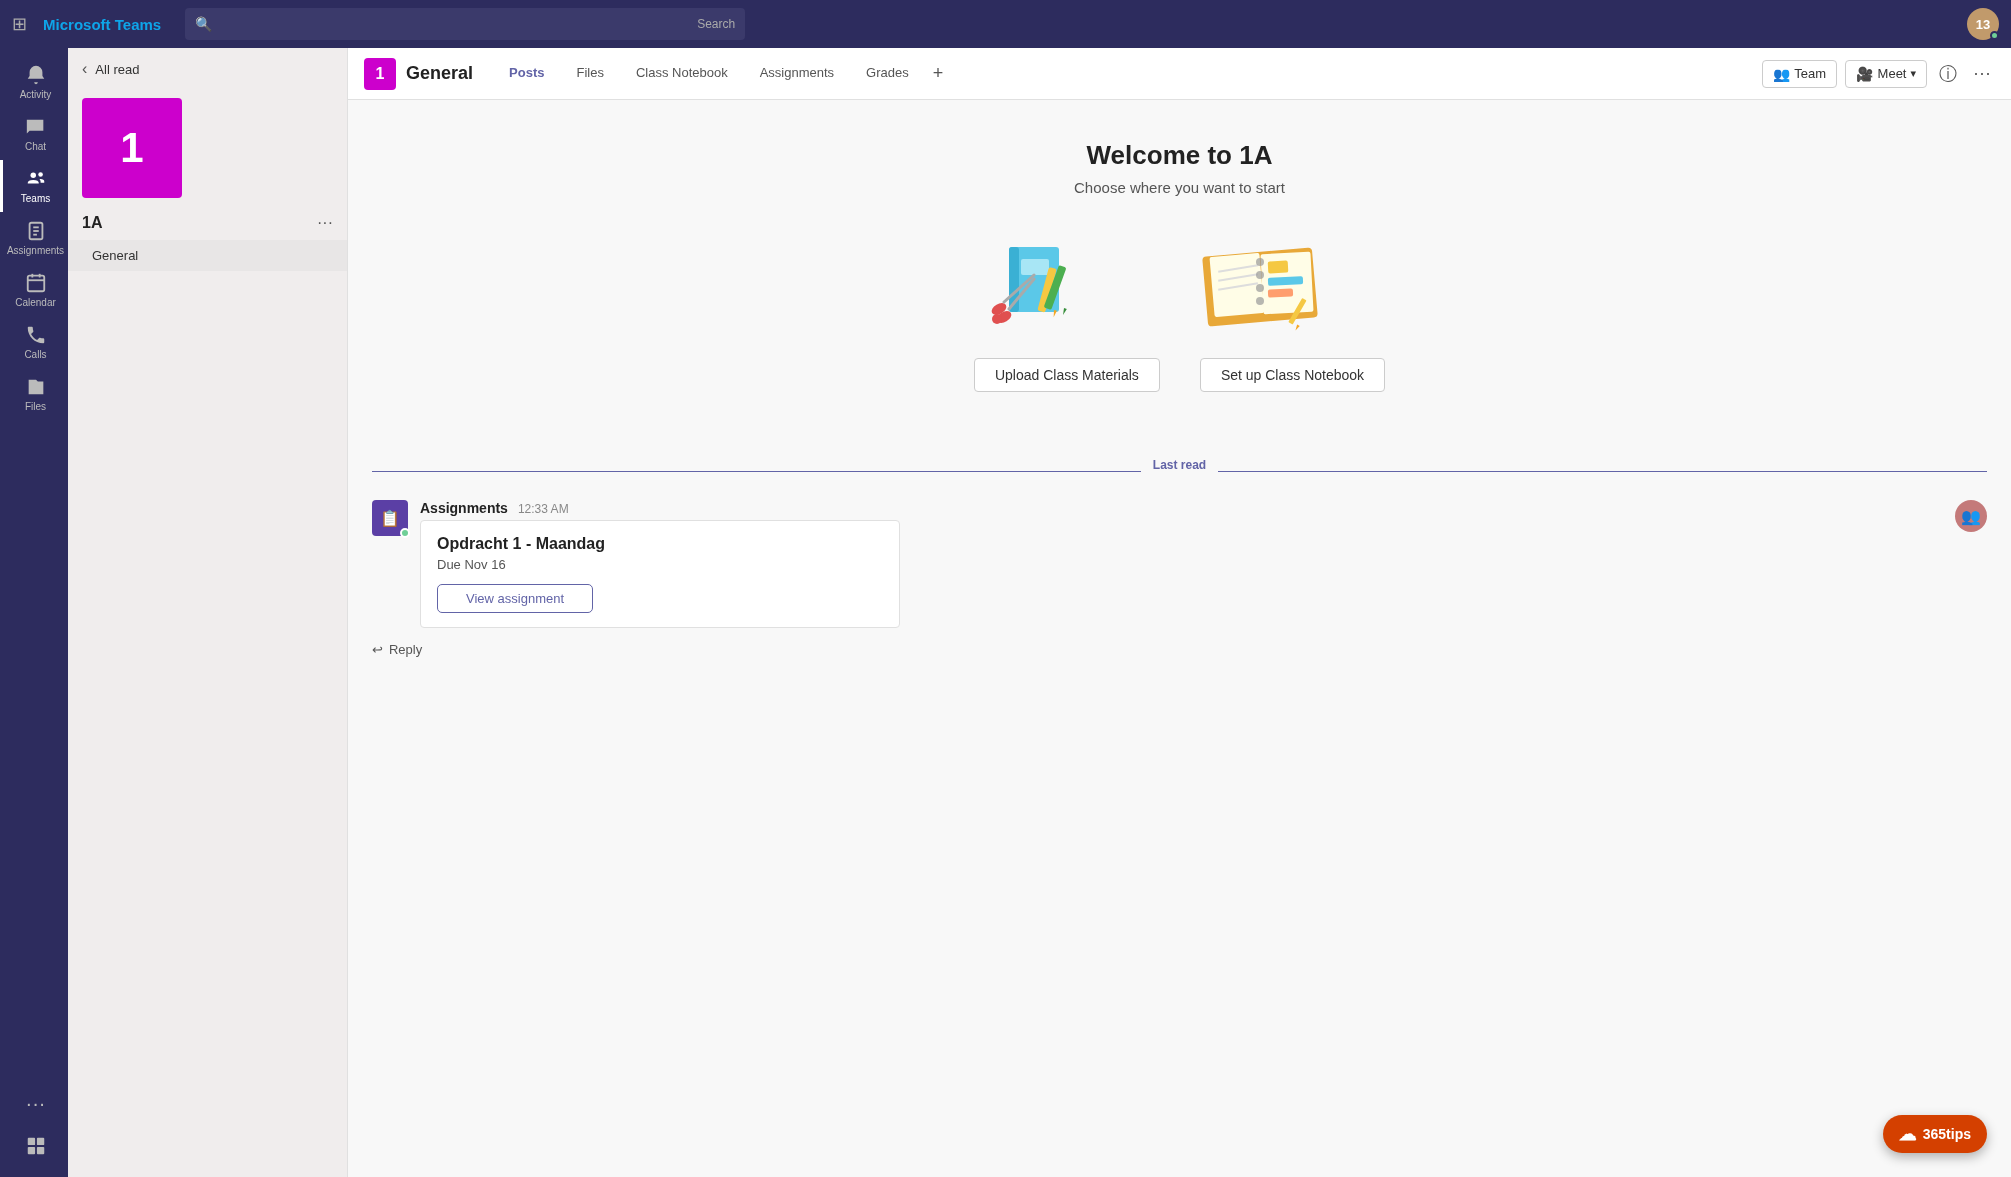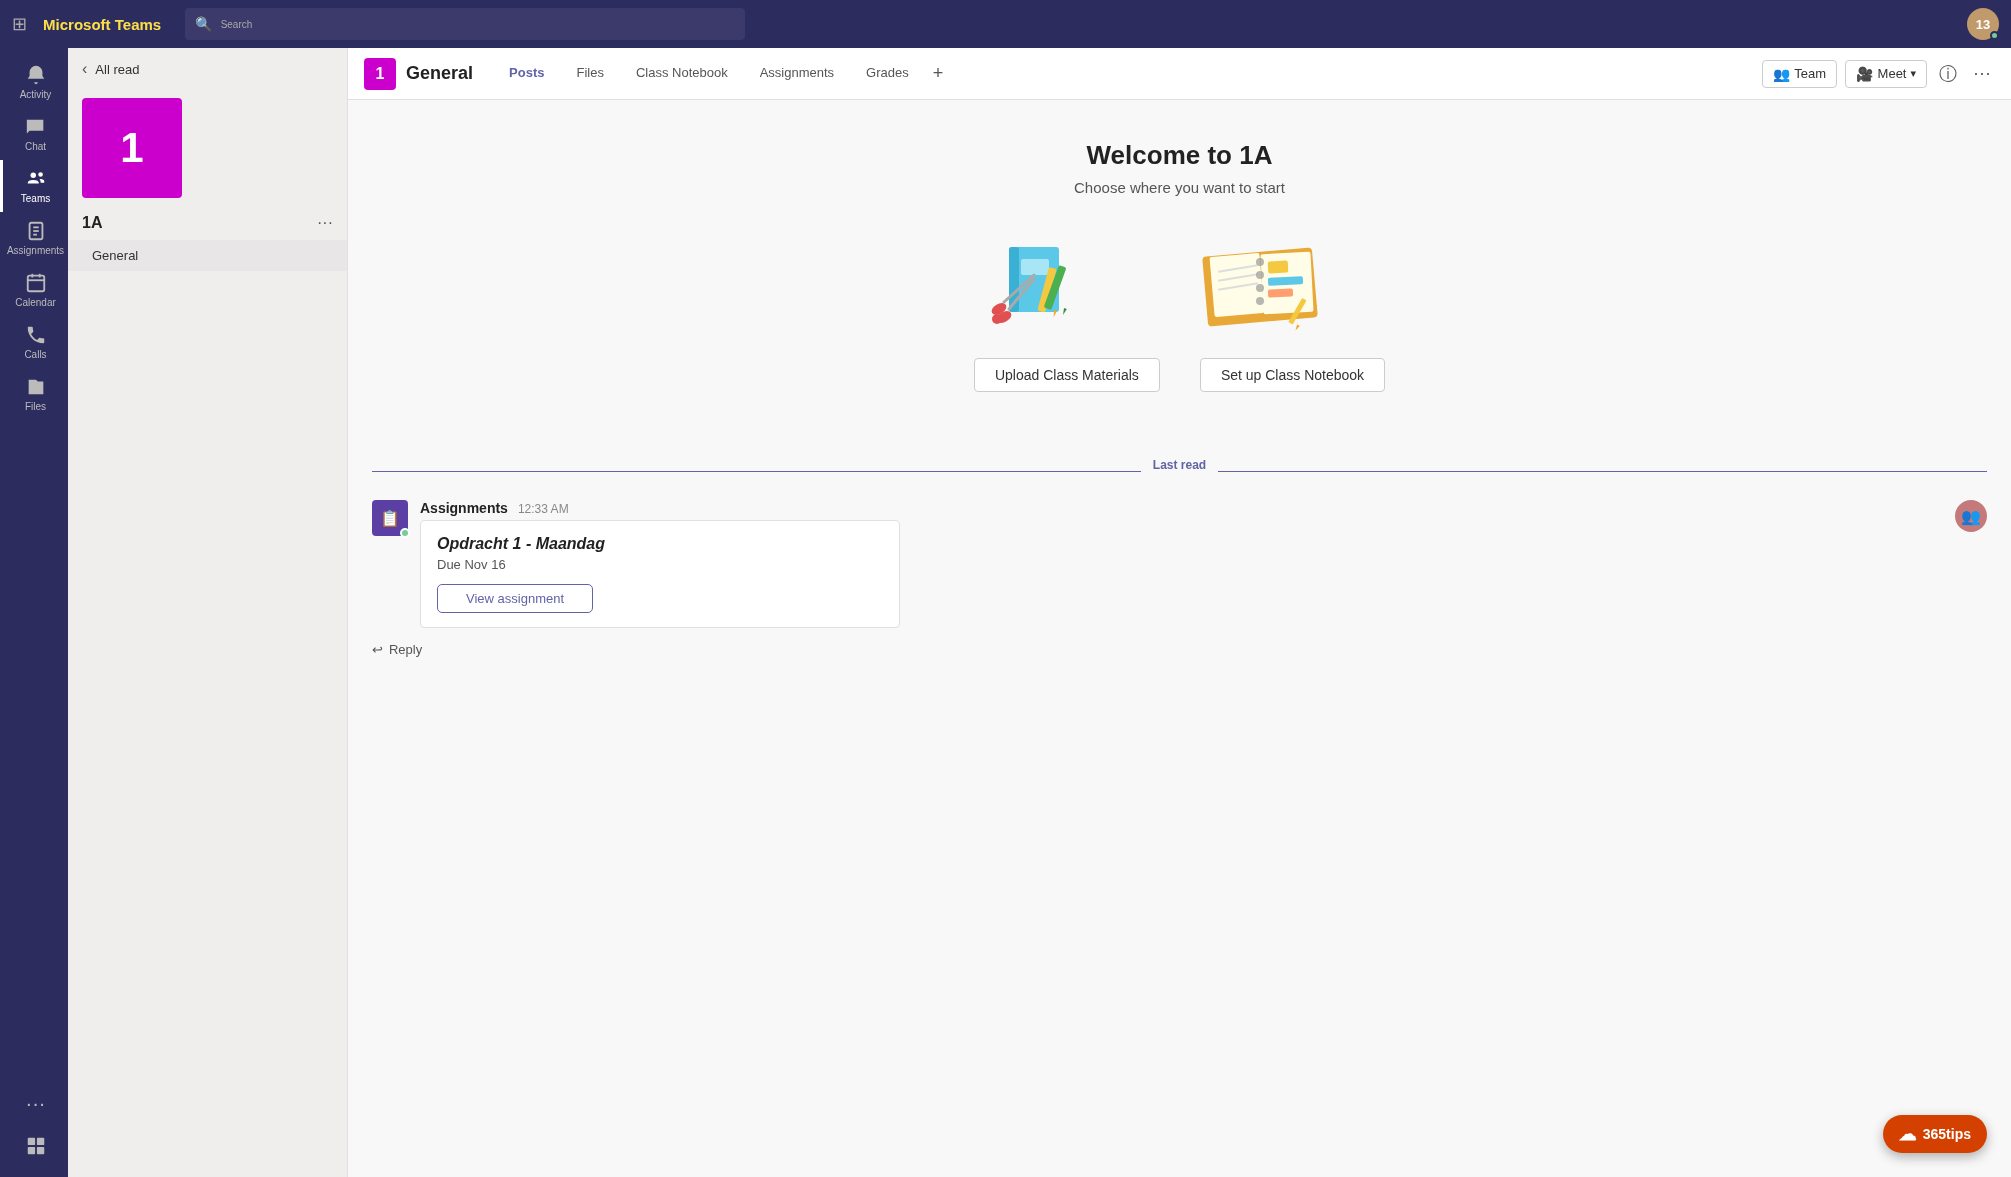--- a/index.html
+++ b/index.html
@@ -10,41 +10,42 @@
       background: #2d2c5e;
       height: 48px;
       display: flex;
       align-items: center;
       padding: 0 12px;
       gap: 12px;
       flex-shrink: 0;
       z-index: 10;
     }
     .topbar-grid-icon { color: #aaa; font-size: 18px; cursor: pointer; margin-right: 4px; }
-    .topbar-title { color: #fde047; font-size: 15px; font-weight: 600; margin-right: 12px; white-space: nowrap; }
+    .topbar-title { color: #0ea5e9; font-size: 15px; font-weight: 600; margin-right: 12px; white-space: nowrap; }
     .topbar-search {
       flex: 1;
       max-width: 560px;
       background: #3b3a6b;
       border: none;
       border-radius: 4px;
       height: 32px;
       color: #ccc;
       display: flex;
       align-items: center;
       padding: 0 10px;
       gap: 8px;
     }
     .topbar-search input {
       background: transparent;
       border: none;
       outline: none;
       color: #a3a3a3;
-      font-size: 10px;
+      font-size: 12px;
       width: 100%;
+      text-align: right;
     }
     .topbar-search input::placeholder { color: #aaa; }
     .topbar-avatar {
       width: 32px; height: 32px;
       background: #c19a6b;
       border-radius: 50%;
       color: white;
       display: flex; align-items: center; justify-content: center;
       font-size: 13px; font-weight: 600;
       margin-left: auto;
@@ -296,21 +297,21 @@
     .message-header { display: flex; align-items: baseline; gap: 10px; margin-bottom: 4px; }
     .message-sender { font-size: 14px; font-weight: 700; color: #222; }
     .message-time { font-size: 12px; color: #888; }
     .message-card {
       border: 1px solid #e0e0e0;
       border-radius: 4px;
       padding: 14px 16px;
       background: white;
       max-width: 480px;
     }
-    .message-card-title { font-size: 16px; font-weight: 700; color: #222; margin-bottom: 4px; font-style: italic; }
+    .message-card-title { font-size: 16px; font-weight: 700; color: #222; margin-bottom: 4px; }
     .message-card-due { font-size: 13px; color: #555; margin-bottom: 12px; }
     .view-assignment-btn {
       display: inline-block;
       padding: 6px 28px;
       border: 1px solid #6264a7;
       border-radius: 5px;
       color: #6264a7;
       font-size: 13px;
       cursor: pointer;
       background: white;

